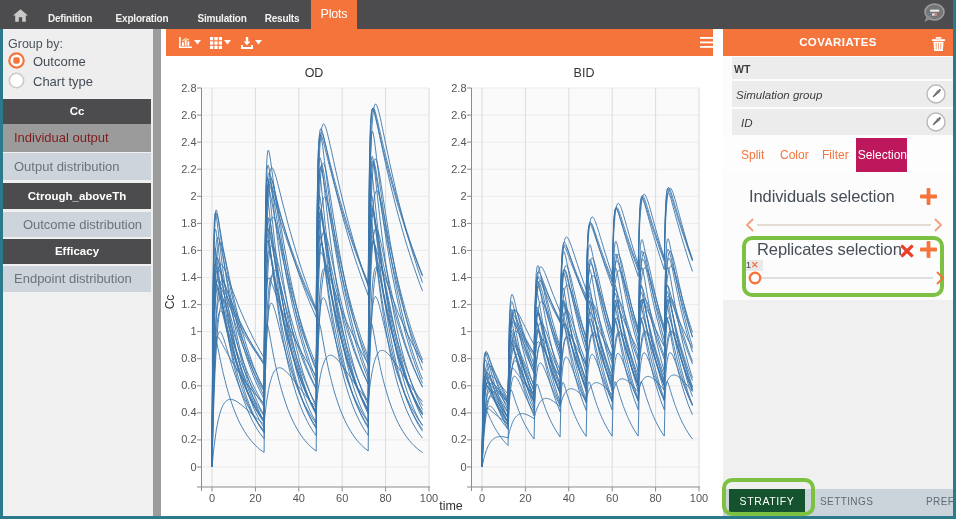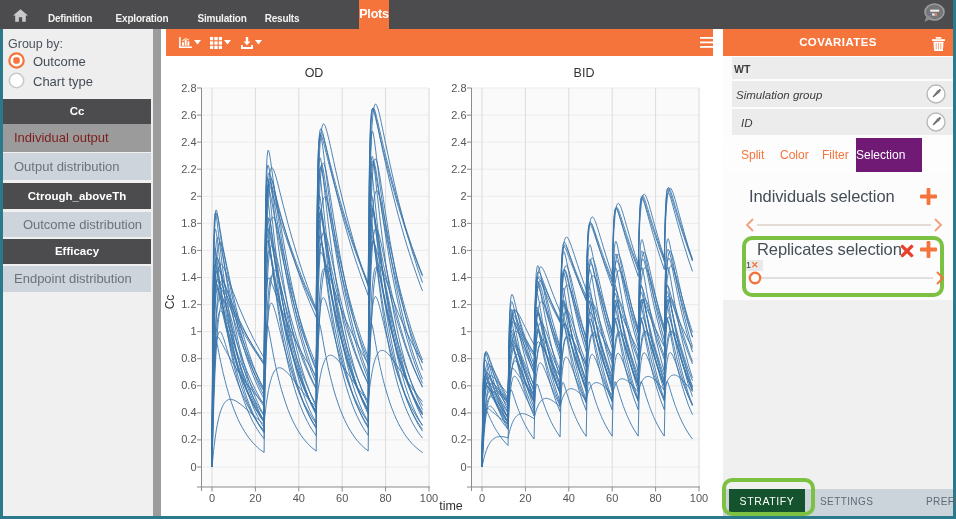--- a/index.html
+++ b/index.html
@@ -2,21 +2,21 @@
 <html><head><meta charset="utf-8">
 <style>
 * { margin:0; padding:0; box-sizing:border-box; }
 html,body { width:956px; height:519px; overflow:hidden; font-family:"Liberation Sans",sans-serif; background:#fff; }
 #app { position:relative; width:956px; height:519px; }
 .abs { position:absolute; }
 
 
 #nav { left:0; top:0; width:956px; height:29px; background:#4c4c4e; }
 .navtab { position:absolute; top:4px; height:29px; line-height:29px; color:#f2f2f2; font-size:10px; font-weight:bold; transform:translateX(-50%); letter-spacing:-0.2px; }
-#plots-tab { position:absolute; left:311px; top:0; width:30px; height:29px; background:#f4743c; color:#fff; font-size:12.5px; font-weight:bold; text-align:center; line-height:29px; letter-spacing:-0.2px;margin-left:48px; }
+#plots-tab { position:absolute; left:311px; top:0; width:46px; height:29px; background:#f4743c; color:#fff; font-size:12.5px; font-weight:normal; text-align:center; line-height:29px; letter-spacing:-0.2px; }
 
 
 .teal { background:#2b7a8c; }
 
 
 #sidebar { left:3px; top:29px; width:150px; height:487px; background:#f0f0f0; }
 #groupbox { left:0px; top:1px; width:150px; height:67px; background:#eeeeee; }
 .srow { position:absolute; left:0; width:148px; }
 .dark { background:#4c4c4e; color:#fff; font-weight:bold; font-size:11.5px; text-align:center; }
 .lite { background:#ced4db; color:#6a737c; font-size:13px; padding-left:11px; }
@@ -382,21 +382,21 @@
             <g transform="rotate(45 10 10)">
               <rect x="9" y="3.6" width="2" height="3" fill="#6b6b6b"></rect>
               <rect x="8.4" y="6.4" width="3.2" height="1.4" fill="#6b6b6b"></rect>
               <path d="M8.8 7.8 H11.2 L10.7 13.6 Q10 15.4 9.3 13.6 Z" fill="#6b6b6b"></path>
             </g>
           </svg></span></div>
   <div class="abs" style="left:0;top:109px;width:230px;height:34px;background:#fdfdfd;">
     <div class="ptab" style="left:18px;">Split</div>
     <div class="ptab" style="left:57px;">Color</div>
     <div class="ptab" style="left:99px;">Filter</div>
-    <div class="ptab" style="left:133px;width:66px;background:#701a75;color:#fff;text-align:left;">Selection</div>
+    <div class="ptab" style="left:133px;width:51px;background:#be185d;color:#fff;text-align:right;">Selection</div>
   </div>
   <div class="selhead" style="left:26px;top:158px;">Individuals selection</div>
   <div class="abs" style="left:197px;top:159px;"><svg width="17" height="17" viewBox="0 0 17 17">
           <g fill="#f4743c">
             <rect x="6.6" y="0" width="3.8" height="17" rx="1"></rect>
             <rect x="0" y="6.6" width="17" height="3.8" rx="1"></rect>
           </g>
         </svg></div>
   <div class="abs" style="left:22px;top:188px;"><svg width="198" height="16" viewBox="0 0 198 16">
 <line x1="12" y1="8" x2="186" y2="8" stroke="#cbb9ad" stroke-width="1.2"></line>

